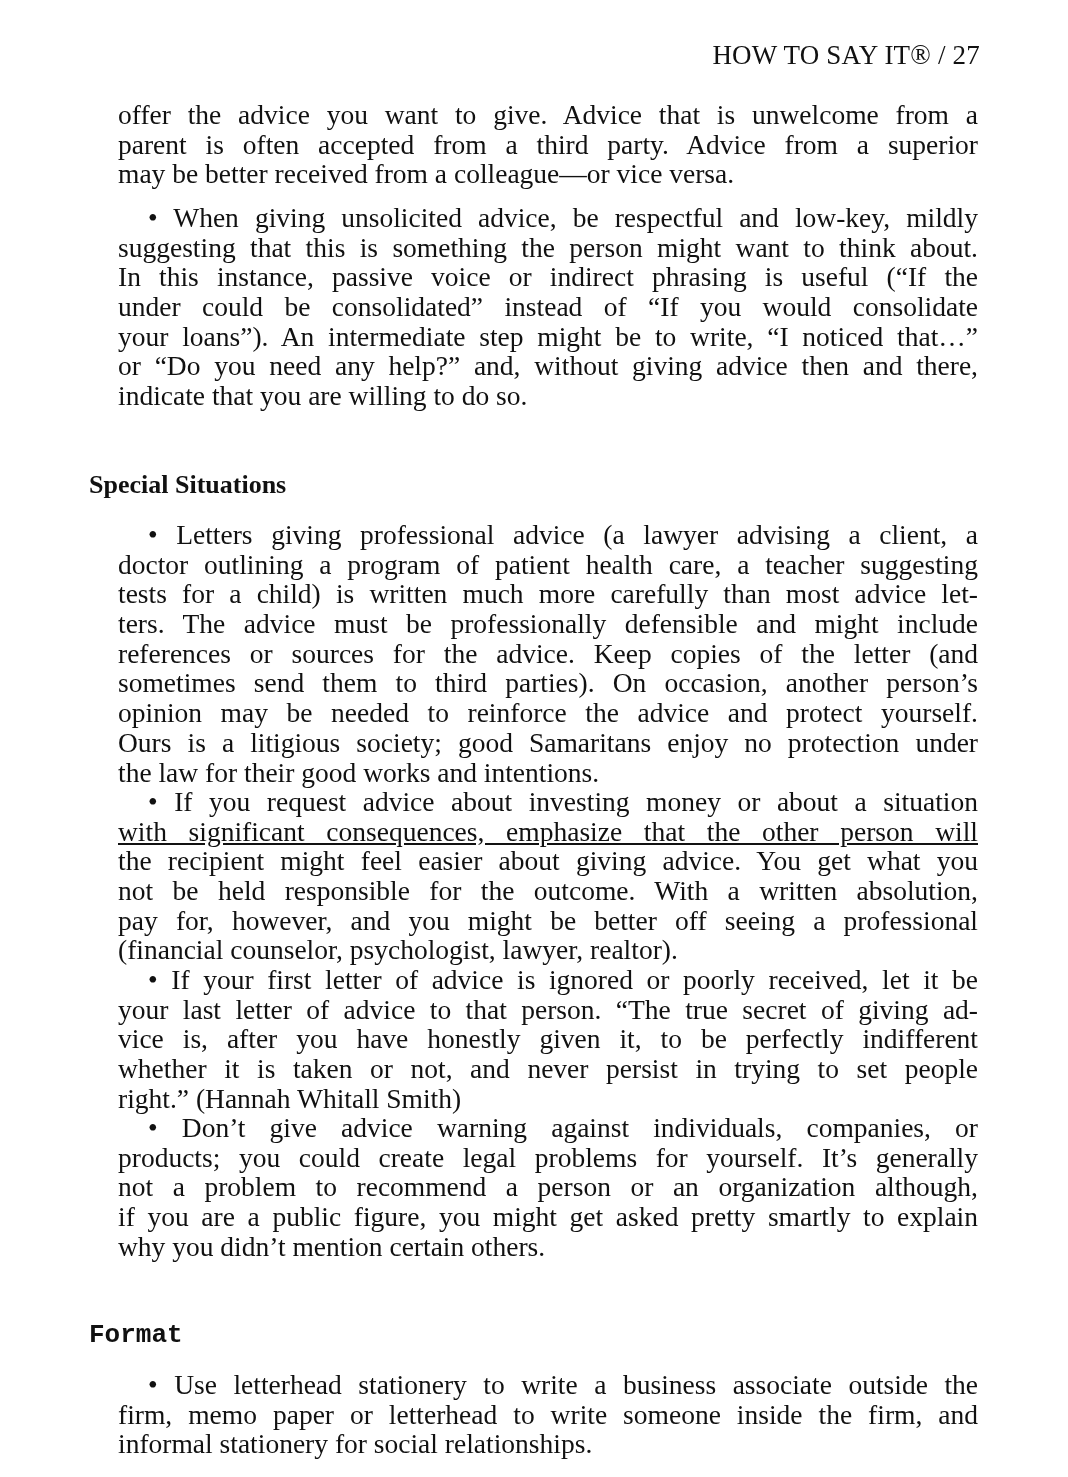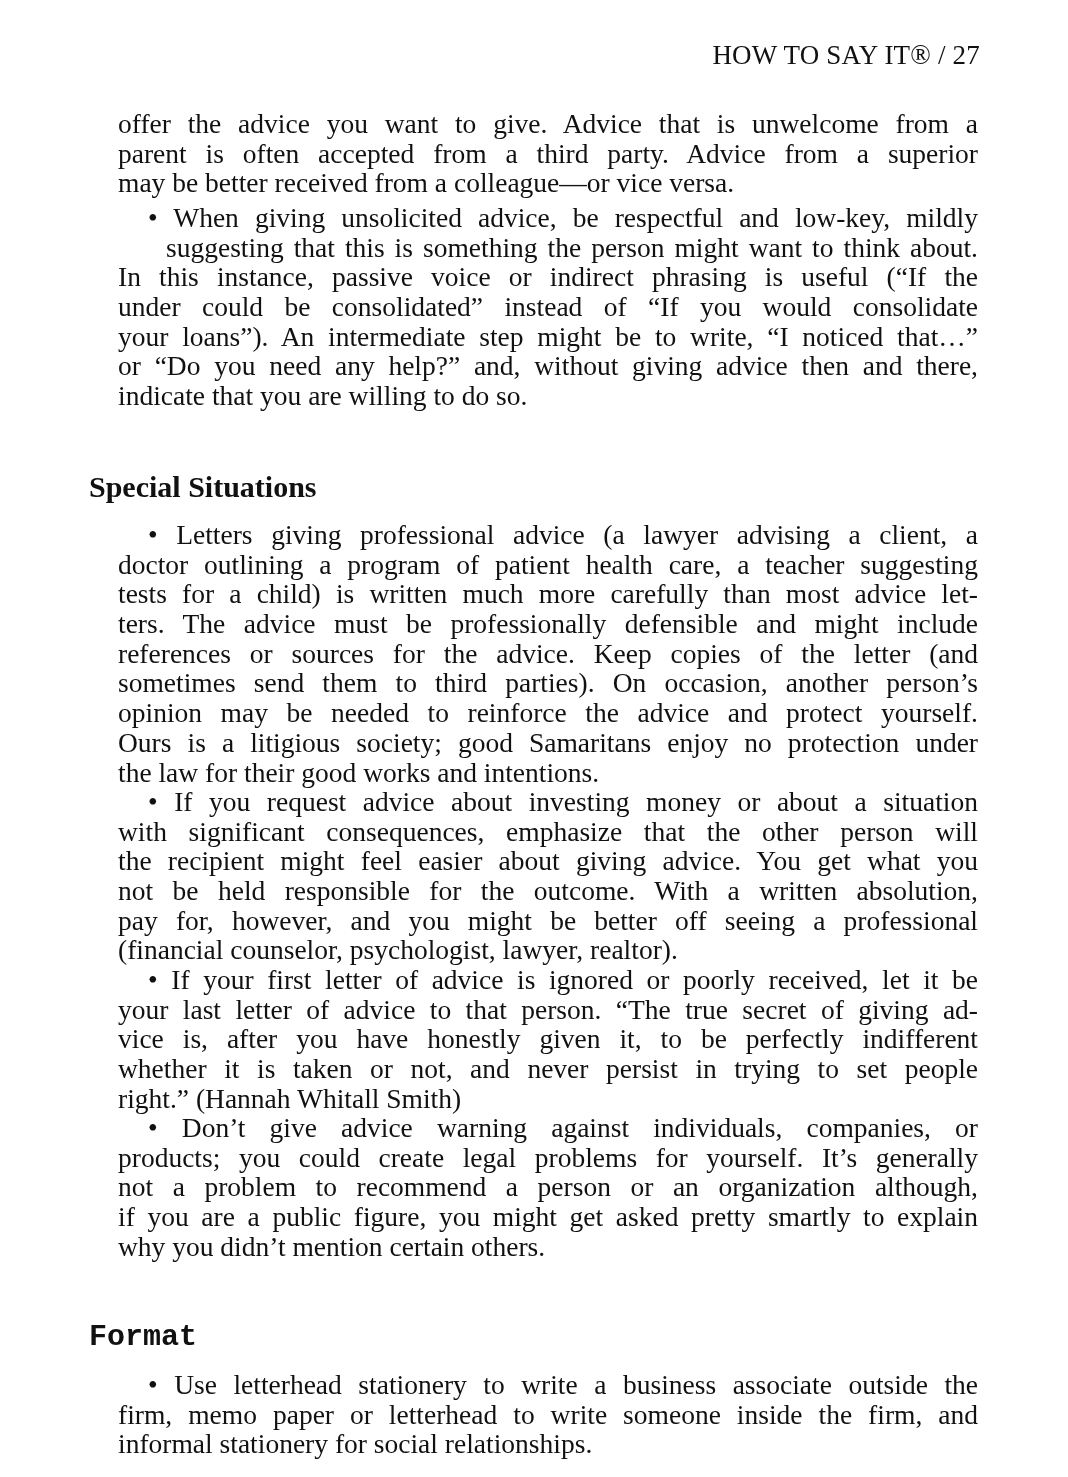--- a/index.html
+++ b/index.html
@@ -47,41 +47,41 @@
     }
     .line.last {
       text-align-last: left;
     }
     .line.indent {
       padding-left: 30px;
     }
     .heading {
       position: absolute;
       left: 89px;
-      font-size: 30px;
+      font-size: 26px;
       font-weight: bold;
       white-space: nowrap;
     }
   </style>
 </head>
 <body>
 
 <div class="page">
 
   <div class="running-head">HOW TO SAY IT® / 27</div>
 
-  <div class="block" style="top:109px;">
+  <div class="block" style="top:100px;">
     <span class="line" style="white-space: nowrap;">offer the advice you want to give. Advice that is unwelcome from a</span>
     <span class="line" style="white-space: nowrap;">parent is often accepted from a third party. Advice from a superior</span>
     <span class="line last" style="white-space: nowrap;">may be better received from a colleague—or vice versa.</span>
   </div>
 
   <div class="block" style="top:203px;">
     <span class="line indent" style="white-space: nowrap;">• When giving unsolicited advice, be respectful and low-key, mildly</span>
-    <span class="line" style="white-space: nowrap; margin-left: 48px;">suggesting that this is something the person might want to think about.</span>
+    <span class="line" style="white-space: nowrap;">suggesting that this is something the person might want to think about.</span>
     <span class="line" style="white-space: nowrap;">In this instance, passive voice or indirect phrasing is useful (“If the</span>
     <span class="line" style="white-space: nowrap;">under could be consolidated” instead of “If you would consolidate</span>
     <span class="line" style="white-space: nowrap;">your loans”). An intermediate step might be to write, “I noticed that…”</span>
     <span class="line" style="white-space: nowrap;">or “Do you need any help?” and, without giving advice then and there,</span>
     <span class="line last" style="white-space: nowrap;">indicate that you are willing to do so.</span>
   </div>
 
   <div class="heading" style="top:470px;">Special Situations</div>
 
   <div class="block" style="top:520px;">
@@ -91,21 +91,21 @@
     <span class="line" style="white-space: nowrap;">ters. The advice must be professionally defensible and might include</span>
     <span class="line" style="white-space: nowrap;">references or sources for the advice. Keep copies of the letter (and</span>
     <span class="line" style="white-space: nowrap;">sometimes send them to third parties). On occasion, another person’s</span>
     <span class="line" style="white-space: nowrap;">opinion may be needed to reinforce the advice and protect yourself.</span>
     <span class="line" style="white-space: nowrap;">Ours is a litigious society; good Samaritans enjoy no protection under</span>
     <span class="line last" style="white-space: nowrap;">the law for their good works and intentions.</span>
   </div>
 
   <div class="block" style="top:787px;">
     <span class="line indent" style="white-space: nowrap;">• If you request advice about investing money or about a situation</span>
-    <span class="line" style="white-space: nowrap;">with significant consequences, emphasize that the other person will</span>
+    <span class="line" style="white-space: nowrap; text-decoration: underline;">with significant consequences, emphasize that the other person will</span>
     <span class="line" style="white-space: nowrap;">the recipient might feel easier about giving advice. You get what you</span>
     <span class="line" style="white-space: nowrap;">not be held responsible for the outcome. With a written absolution,</span>
     <span class="line" style="white-space: nowrap;">pay for, however, and you might be better off seeing a professional</span>
     <span class="line last" style="white-space: nowrap;">(financial counselor, psychologist, lawyer, realtor).</span>
   </div>
 
   <div class="block" style="top:965px;">
     <span class="line indent" style="white-space: nowrap;">• If your first letter of advice is ignored or poorly received, let it be</span>
     <span class="line" style="white-space: nowrap;">your last letter of advice to that person. “The true secret of giving ad-</span>
     <span class="line" style="white-space: nowrap;">vice is, after you have honestly given it, to be perfectly indifferent</span>

